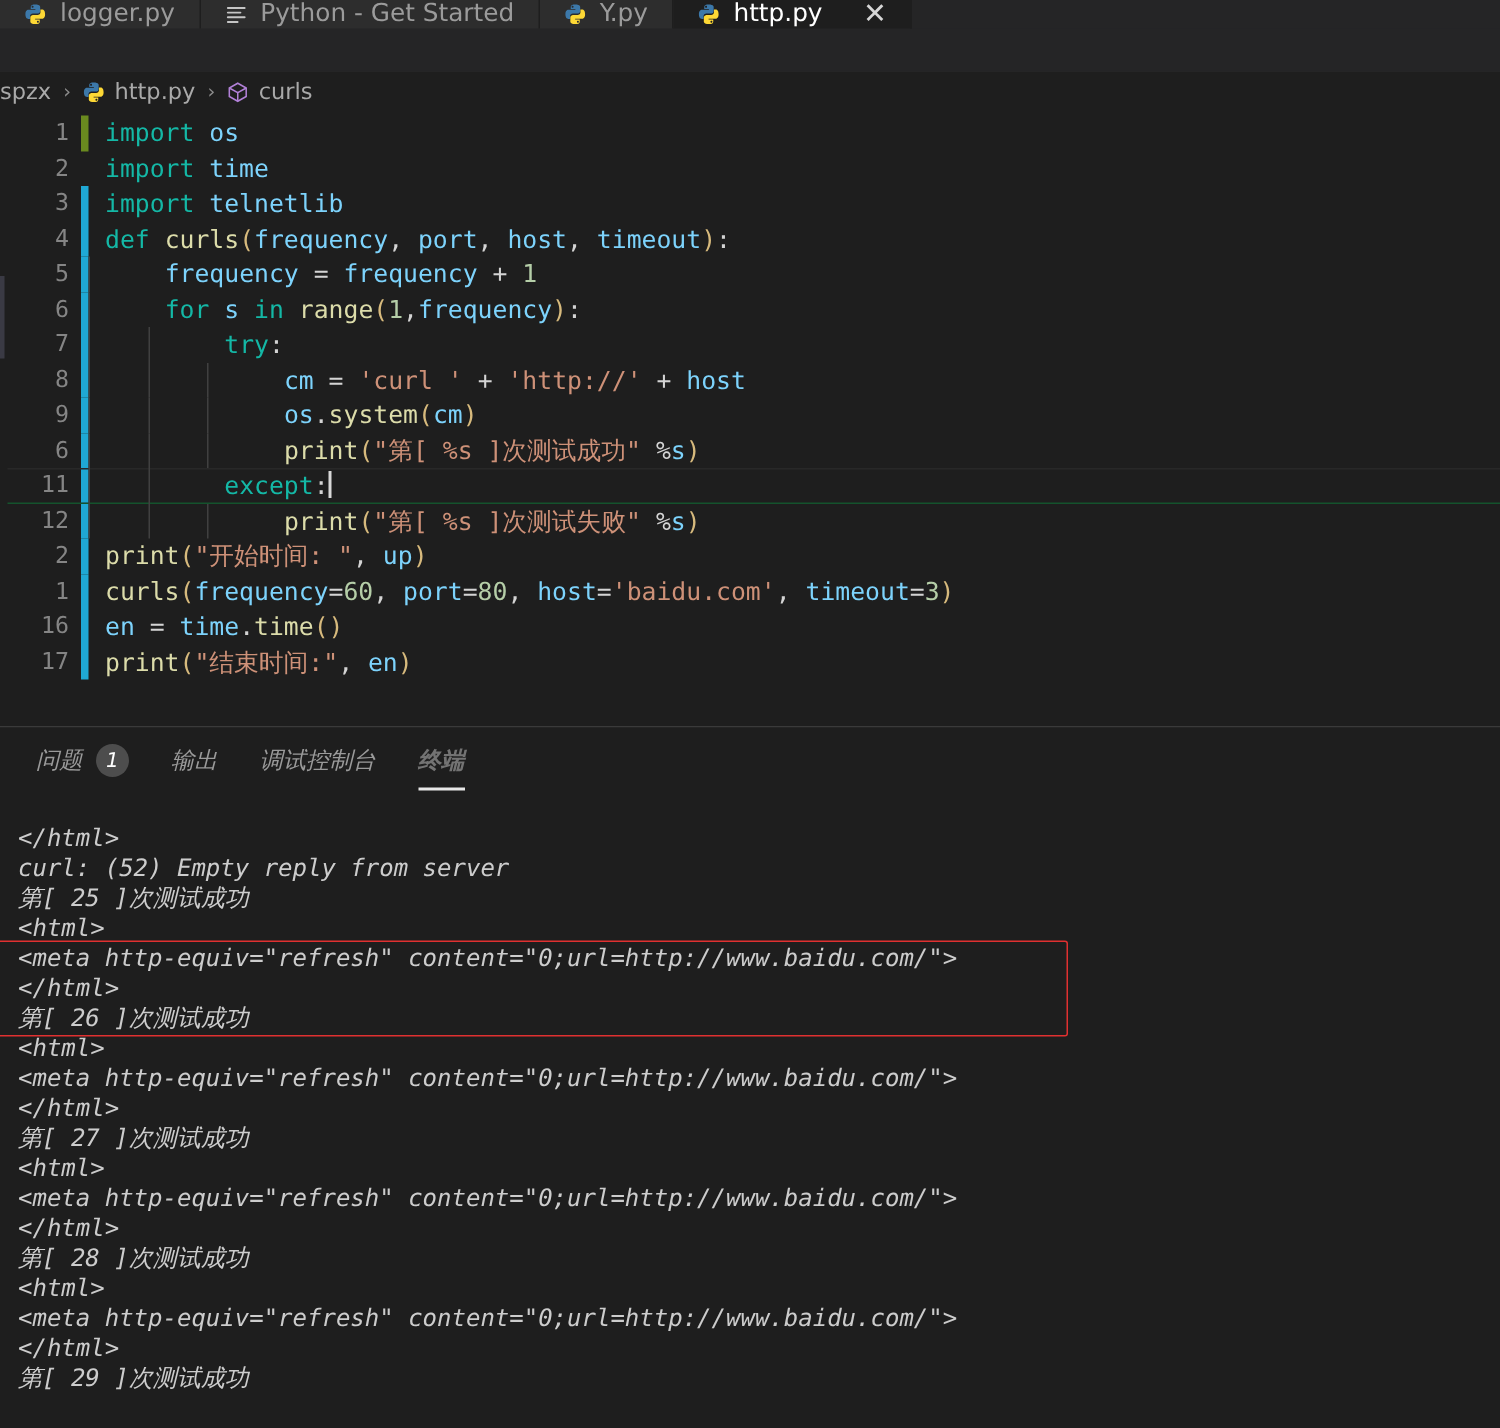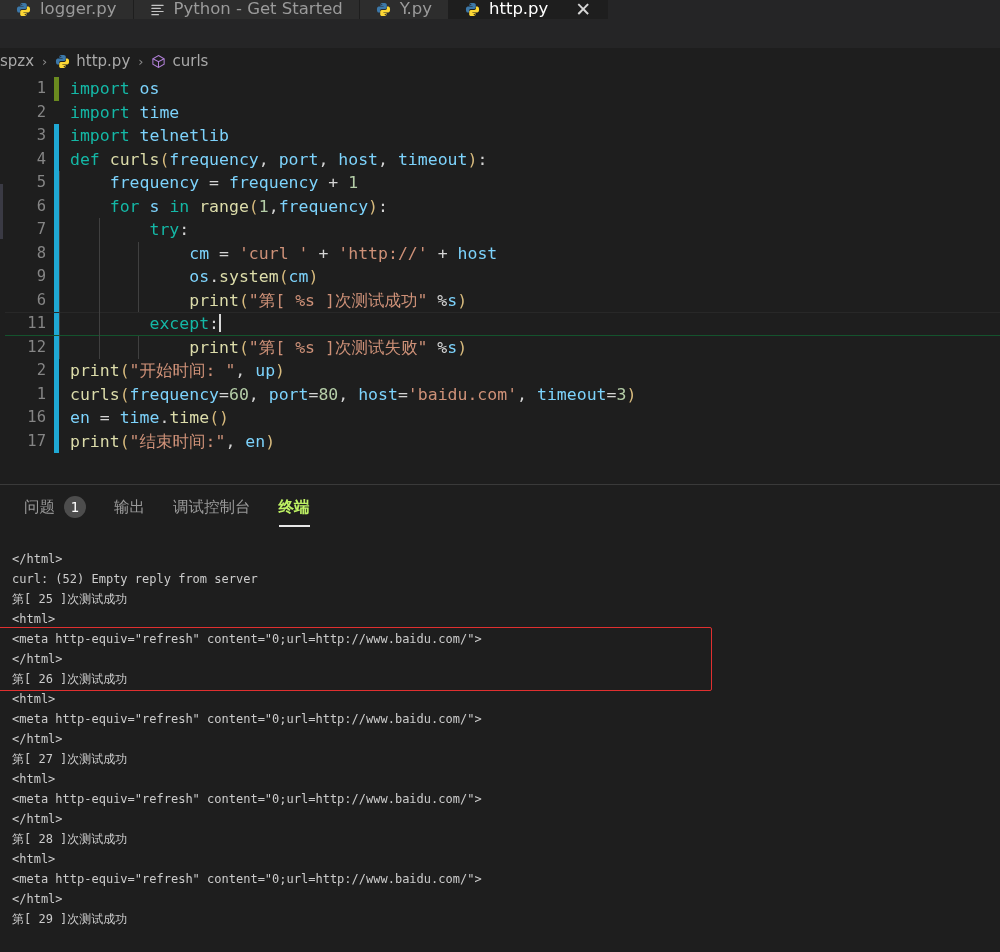--- a/index.html
+++ b/index.html
@@ -188,20 +188,21 @@
     height: 1px;
     background: #3a3a3a;
     width: 100%;
   }
   .panel {
     flex: 1;
     background: #1e1e1e;
     display: flex;
     flex-direction: column;
     overflow: hidden;
+    font-style: italic;
   }
   .panel-tabs {
     height: 46px;
     min-height: 46px;
     display: flex;
     align-items: center;
     padding-left: 24px;
     gap: 0;
   }
   .ptab {
@@ -209,21 +210,21 @@
     align-items: center;
     gap: 9px;
     font-size: 15.5px;
     color: #9a9a9a;
     margin-right: 28px;
     position: relative;
     padding-bottom: 3px;
     height: 100%;
     line-height: 46px;
   }
-  .ptab.active { color: #bef264; font-weight: bold; }
+  .ptab.active { color: #737373; font-weight: bold; }
   .ptab.active .underline {
     position: absolute;
     left: 0; right: 0;
     bottom: 6px;
     height: 1.5px;
     background: #e7e7e7;
   }
   .badge {
     display: inline-flex;
     align-items: center;
@@ -233,21 +234,21 @@
     background: #4d4d4d;
     color: #ffffff;
     font-size: 13.5px;
     font-family: "DejaVu Sans", sans-serif;
   }
 
   .terminal {
     flex: 1;
     padding: 18px 0 0 12px;
     font-family: "DejaVu Sans Mono", monospace;
-    font-size: 12px;
+    font-size: 16px;
     line-height: 20px;
     color: #cccccc;
     position: relative;
     overflow: hidden;
   }
   .tline { white-space: pre; height: 20px; }
   .hl-box {
     position: absolute;
     border: 1.5px solid #e03030;
     border-radius: 2px;

